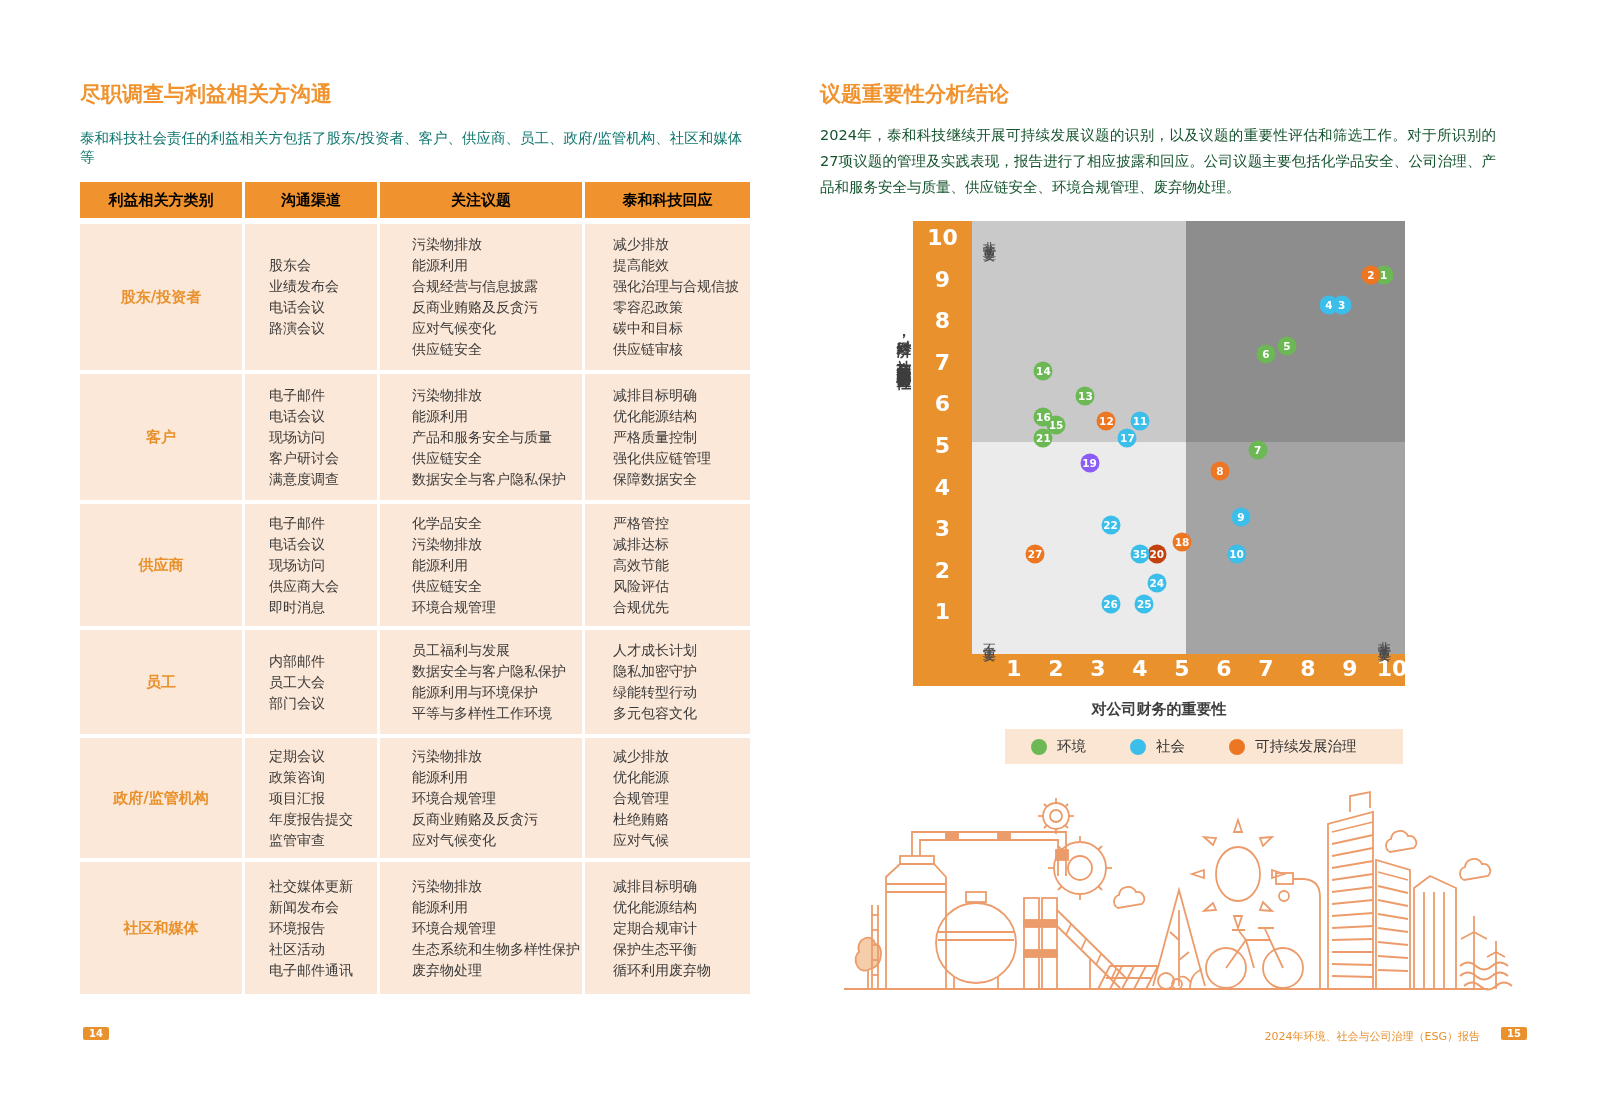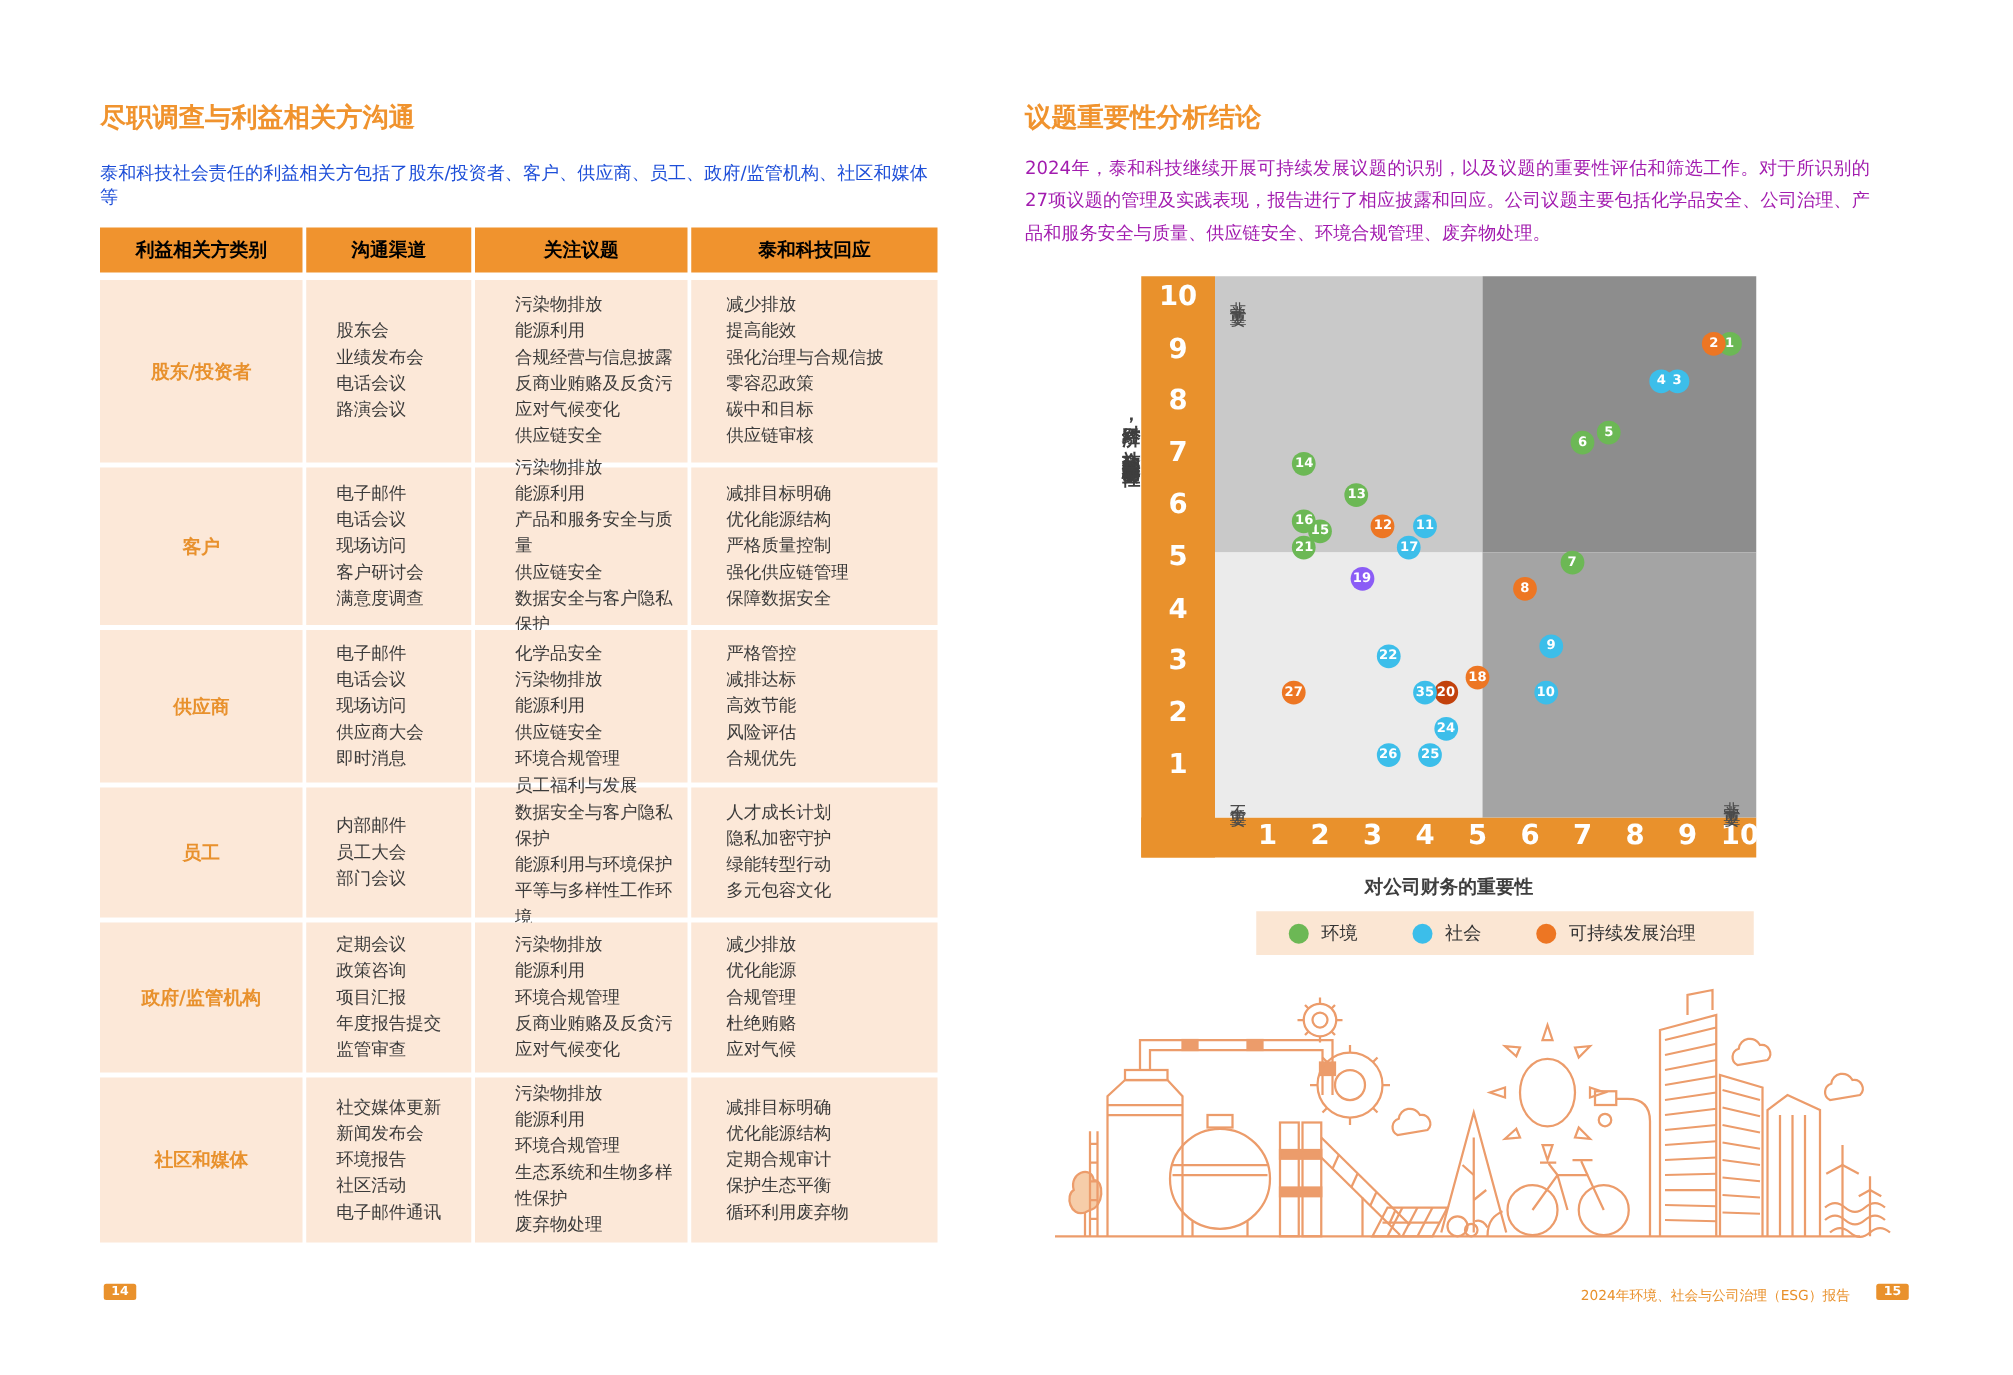--- a/index.html
+++ b/index.html
@@ -3,40 +3,40 @@
 <meta charset="utf-8">
 <style>
   * { box-sizing: border-box; margin: 0; padding: 0; }
   html,body { width:1610px; height:1100px; background:#ffffff; overflow:hidden;
               font-family:"DejaVu Sans", sans-serif; }
   .abs { position:absolute; }
 
   
   #left-title, #right-title { font-size:21px; font-weight:bold; color:#F0932E; }
   #left-title { left:80px; top:80px; }
-  #left-intro { left:80px; top:129px; width:676px; font-size:14.5px; color:#1d4ed8; }
+  #left-intro { left:80px; top:129px; width:676px; font-size:14.5px; color:#0f766e; }
 
   #stakeholder-table { left:80px; top:182px; width:670px; }
   .thead { display:flex; gap:3px; }
   .thead > div { background:#F0932E; color:#000000; font-size:15px; font-weight:600;
                  height:36px; display:flex; align-items:center; justify-content:center; }
   .trow { display:flex; gap:3px; margin-top:4px; }
   .trow.first { margin-top:6px; }
   .cell { background:#FCE8D8; display:flex; align-items:center; }
   .c1 { width:162px; justify-content:center; }
   .c2 { width:132px; padding-left:24px; }
-  .c3 { width:170px; padding-left:32px; }
+  .c3 { width:202px; padding-left:32px; }
   .c4 { flex:1; padding-left:28px; }
   .cat { color:#E8912D; font-size:15px; font-weight:bold; }
   .list { font-size:14px; color:#3b3b3b; line-height:21px; white-space:pre-line; }
   .r1{height:146px}.r2{height:126px}.r3{height:122px}.r4{height:104px}.r5{height:120px}.r6{height:132px}
 
   
   #right-title { left:820px; top:80px; }
-  #right-intro { left:820px; top:122px; width:676px; font-size:14.5px; color:#a21caf;
+  #right-intro { left:820px; top:122px; width:676px; font-size:14.5px; color:#14532d;
                  line-height:26px; text-align:justify; }
 
   
   #materiality-chart { left:913px; top:221px; width:492px; height:465px; }
   #y-band { position:absolute; left:0; top:0; width:59px; height:465px; background:#E9912C; }
   #x-band { position:absolute; left:0; top:433px; width:492px; height:32px; background:#E9912C; }
   #plot   { position:absolute; left:59px; top:0; width:433px; height:433px; }
   .quad { position:absolute; }
   #q-tl { left:0; top:0; width:214px; height:221px; }
   #q-tr { left:214px; top:0; width:219px; height:221px; }

